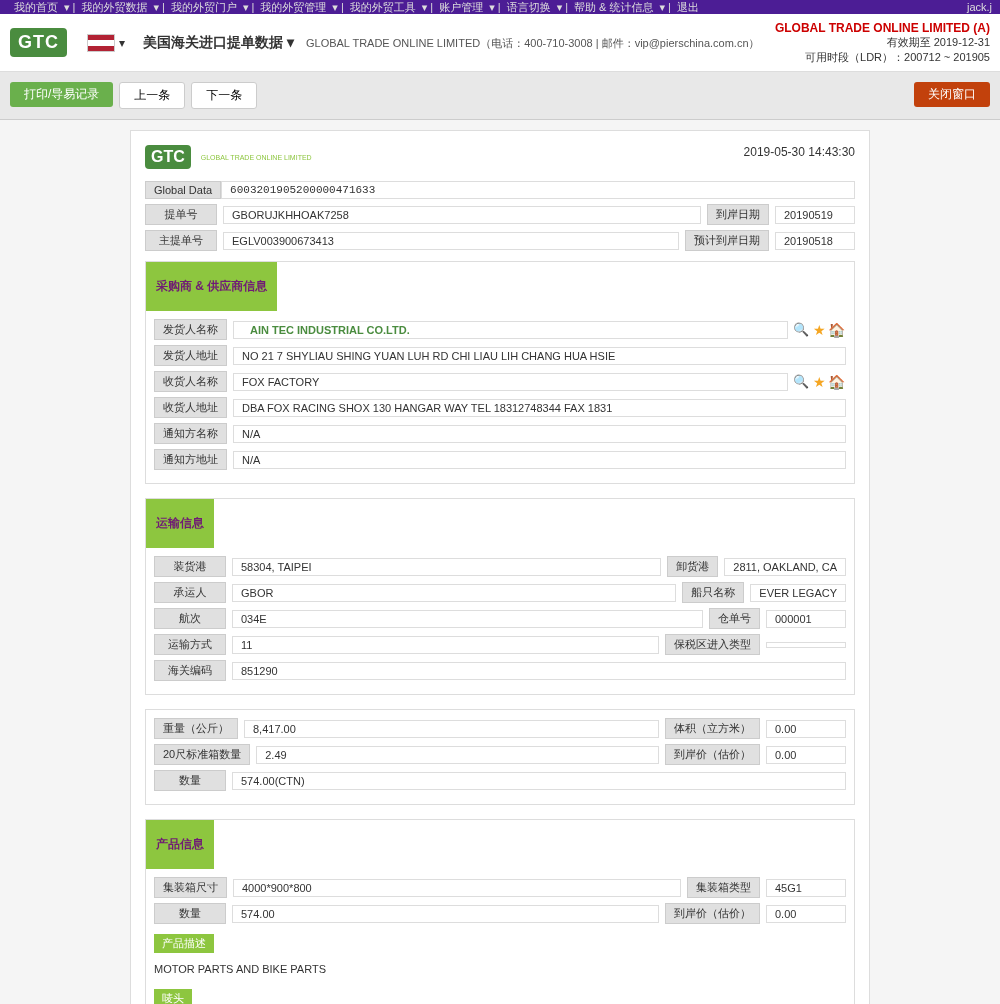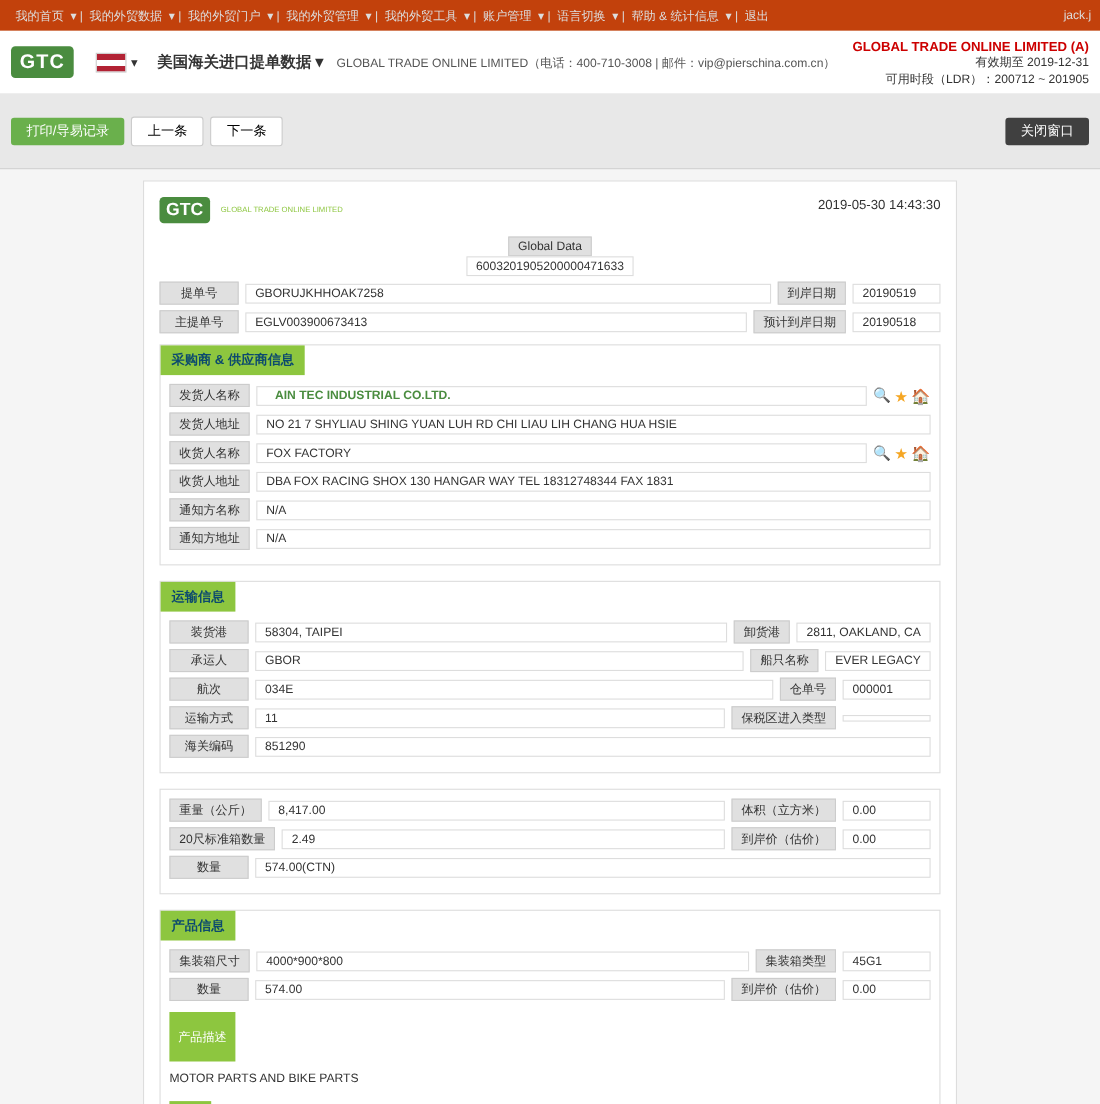--- a/index.html
+++ b/index.html
@@ -1,80 +1,80 @@
 <!DOCTYPE html>
 <html><head>
   <meta charset="utf-8">
   <style>
     * { margin: 0; padding: 0; box-sizing: border-box; }
     body { font-family: Arial, sans-serif; font-size: 12px; background: #f0f0f0; color: #333; width: 1000px; }
 
     
-    .top-nav { background: #c2410c; color: #ddd; display: flex; align-items: center; padding: 0 8px; height: 28px; font-size: 11px; }
+    .top-nav { background: #4c1d95; color: #ddd; display: flex; align-items: center; padding: 0 8px; height: 14px; font-size: 11px; }
     .top-nav a { color: #ddd; text-decoration: none; padding: 0 6px; }
     .top-nav .spacer { flex: 1; }
     .top-nav .user { color: #ddd; padding-left: 8px; }
 
     
     .header { background: #fff; border-bottom: 1px solid #ddd; display: flex; align-items: center; padding: 6px 10px; height: 58px; }
     .logo-area { display: flex; align-items: center; gap: 8px; }
     .logo-box { background: #4a8c3f; border-radius: 4px; padding: 4px 8px; display: flex; align-items: center; }
     .logo-text { color: #fff; font-size: 18px; font-weight: bold; letter-spacing: 1px; }
     .flag-area { display: flex; align-items: center; gap: 4px; margin-left: 12px; }
     .flag { width: 28px; height: 18px; background: linear-gradient(to bottom, #b22234 33%, #fff 33%, #fff 66%, #b22234 66%); border: 1px solid #ccc; position: relative; overflow: hidden; }
     .page-title { margin-left: 10px; font-size: 14px; font-weight: bold; color: #333; }
     .header-right { margin-left: auto; text-align: right; }
     .company-name-top { color: #cc0000; font-weight: bold; font-size: 12px; }
     .validity { font-size: 11px; color: #333; }
     .header-info { color: #555; font-size: 11px; margin-top: 2px; }
 
     
-    .toolbar { background: #e8e8e8; border-bottom: 1px solid #ccc; display: flex; align-items: center; padding: 20px 10px; gap: 6px; }
+    .toolbar { background: #e8e8e8; border-bottom: 1px solid #ccc; display: flex; align-items: flex-start; padding: 10px 10px; gap: 6px; }
     .btn-print { background: #6ab04c; color: #fff; border: none; padding: 4px 14px; border-radius: 3px; cursor: pointer; font-size: 12px; }
     .btn-nav { background: #fff; border: 1px solid #ccc; padding: 4px 14px; border-radius: 3px; cursor: pointer; font-size: 12px; }
     .toolbar-space { flex: 1; }
-    .btn-close { background: #404040; color: #fff; border: none; padding: 4px 14px; border-radius: 3px; cursor: pointer; font-size: 12px; }
+    .btn-close { background: #c2410c; color: #fff; border: none; padding: 4px 14px; border-radius: 3px; cursor: pointer; font-size: 12px; }
 
     
     .main-content { background: #f5f5f5; padding: 10px; }
     .doc-card { background: #fff; border: 1px solid #ddd; padding: 14px; margin: 0 auto; max-width: 740px; }
 
     
     .doc-header { display: flex; justify-content: space-between; align-items: flex-start; margin-bottom: 12px; }
     .doc-logo-box { display: flex; align-items: center; gap: 6px; }
     .doc-logo { background: #4a8c3f; border-radius: 4px; padding: 3px 6px; display: flex; align-items: center; }
     .doc-logo-text { color: #fff; font-size: 16px; font-weight: bold; }
     .doc-logo-sub { color: #8dc63f; font-size: 7px; display: block; }
     .doc-datetime { font-size: 12px; color: #333; text-align: right; }
 
     
     .section { margin-bottom: 14px; border: 1px solid #ddd; }
-    .section-title { background: #8dc63f; color: #0c4a6e; padding: 5px 10px; font-size: 12px; font-weight: bold; display: inline-block; }
+    .section-title { background: #8dc63f; color: #701a75; padding: 16px 10px; font-size: 12px; font-weight: bold; display: inline-block; }
     .section-body { padding: 8px; }
 
     
     .field-row { display: flex; align-items: center; margin-bottom: 5px; gap: 6px; flex-wrap: wrap; }
     .field-label { background: #e0e0e0; border: 1px solid #ccc; padding: 2px 8px; font-size: 11px; color: #333; min-width: 72px; text-align: center; white-space: nowrap; }
     .field-value { border: 1px solid #ddd; padding: 2px 8px; font-size: 11px; color: #333; flex: 1; min-width: 120px; background: #fff; }
     .field-label-sm { background: #e0e0e0; border: 1px solid #ccc; padding: 2px 8px; font-size: 11px; color: #333; white-space: nowrap; text-align: center; }
     .field-value-sm { border: 1px solid #ddd; padding: 2px 8px; font-size: 11px; color: #333; background: #fff; min-width: 80px; }
 
     
-    .global-data-row { display: flex; align-items: center; margin-bottom: 5px; flex-direction: column; }
+    .global-data-row { display: flex; align-items: center; margin-bottom: 5px; }
     .global-data-label { background: #e0e0e0; border: 1px solid #ccc; padding: 2px 8px; font-size: 11px; min-width: 72px; text-align: center; }
-    .global-data-value { border: 1px solid #ddd; padding: 2px 8px; font-size: 11px; flex: 1; background: #fff; }
+    .global-data-value { border: 1px solid #ddd; padding: 2px 8px; font-size: 11px; flex: 1; background: #fff; font-family: Liberation Mono, monospace; }
 
     .icon-star { color: #f5a623; font-size: 14px; cursor: pointer; }
     .icon-home { color: #4a8c3f; font-size: 14px; cursor: pointer; }
     .icon-search { color: #555; font-size: 13px; cursor: pointer; }
     .icon-group { display: flex; gap: 3px; align-items: center; }
 
     
     .container-tag { background: #f5a623; color: #fff; padding: 2px 6px; font-size: 11px; border-radius: 2px; display: inline-block; margin-right: 4px; }
-    .section-sub-title { background: #8dc63f; color: #fff; padding: 15px 8px; font-size: 11px; display: inline-block; margin: 4px 0; }
+    .section-sub-title { background: #8dc63f; color: #fff; padding: 2px 8px; font-size: 11px; display: inline-block; margin: 4px 0; }
     .product-desc { font-size: 11px; color: #333; padding: 4px 0; }
   </style>
 </head>
 <body>
 
 <div class="top-nav">
   <a href="#">我的首页</a>
   <span>▾ |</span>
   <a href="#">我的外贸数据</a>
   <span>▾ |</span>

